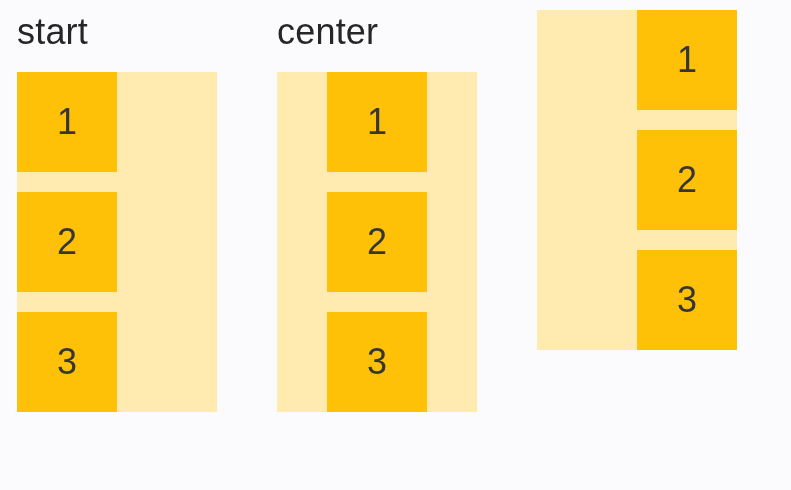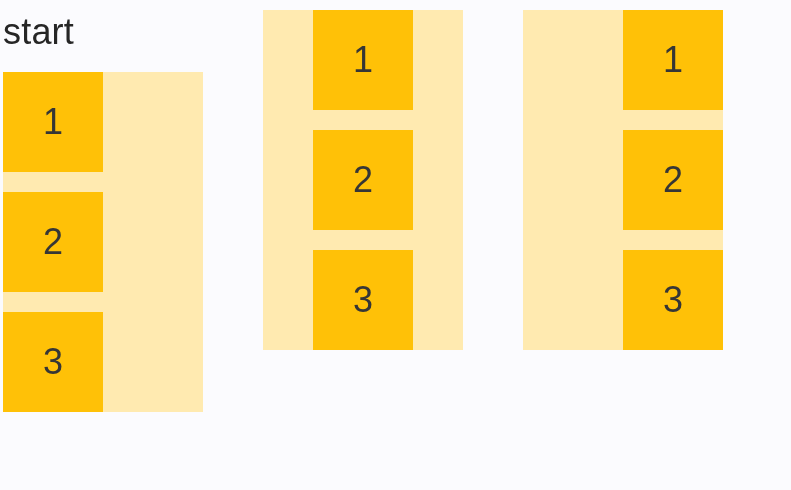--- a/index.html
+++ b/index.html
@@ -13,21 +13,21 @@
     background: var(--page-bg, #fbfbfe);
     font-family: "Liberation Sans", sans-serif;
     position: relative;
   }
   .demo {
     position: absolute;
     top: 0;
     left: 0;
     display: flex;
     gap: 60px;
-    padding: 10px 0 0 3px;
+    padding: 10px 0 0 17px;
   }
   .group {
     width: 200px;
     display: block;
   }
   .group-label {
     margin: 0 0 19px 0;
     font-size: 36px;
     font-weight: 400;
     line-height: 43px;
@@ -65,20 +65,21 @@
   <section class="group">
     <h2 class="group-label">start</h2>
     <div class="container align-start">
       <div class="item">1</div>
       <div class="item">2</div>
       <div class="item">3</div>
     </div>
   </section>
 
   <section class="group">
+    <h2 class="group-label">center</h2>
     <div class="container align-center">
       <div class="item">1</div>
       <div class="item">2</div>
       <div class="item">3</div>
     </div>
   </section>
 
   <section class="group">
     <div class="container align-end">
       <div class="item">1</div>

